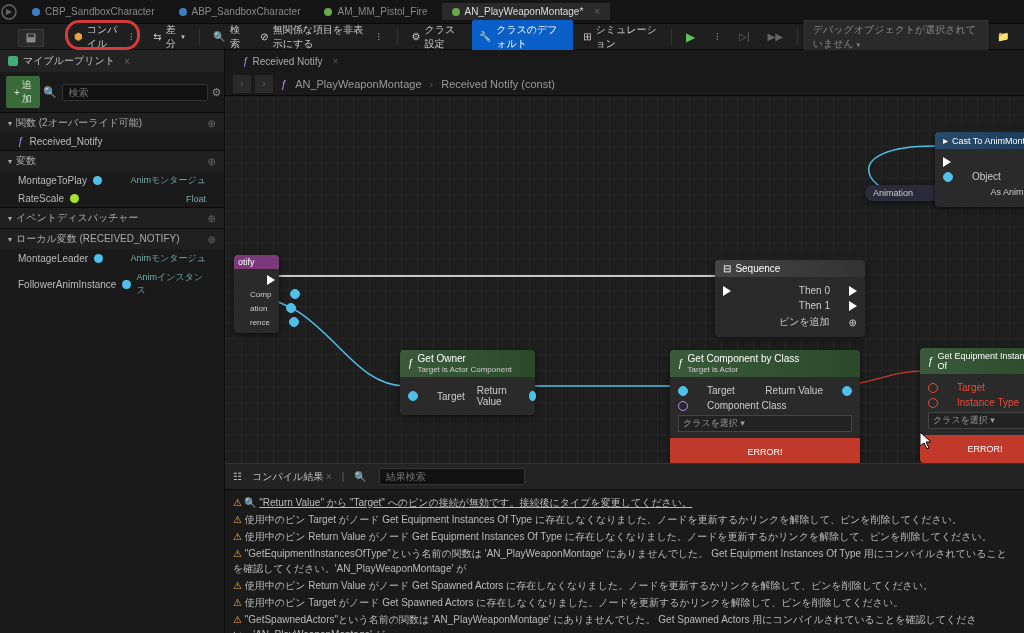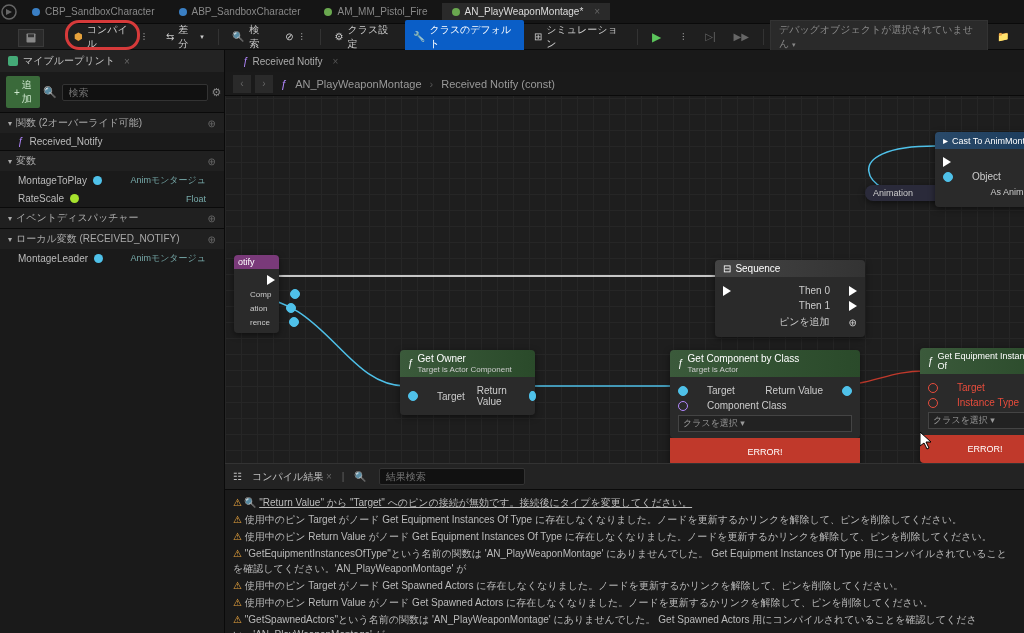--- a/index.html
+++ b/index.html
@@ -133,20 +133,21 @@
       <span>差分</span>
       <span style="font-size:7px">▾</span>
     </div>
   <div class="tb-sep"></div>
   <div class="tb-btn">
       <span>🔍</span>
       <span>検索</span>
     </div>
   <div class="tb-btn">
       <span>⊘</span>
+      <span>無関係な項目を非表示にする</span>
       <span style="font-size:8px">⋮</span>
     </div>
   <div class="tb-sep"></div>
   <div class="tb-btn">
       <span>⚙</span>
       <span>クラス設定</span>
     </div>
   <div class="tb-btn primary">
       <span>🔧</span>
       <span>クラスのデフォルト</span>
@@ -222,20 +223,25 @@
     <div class="section-header">
         <span class="arrow">▾</span>
         <span>ローカル変数 (RECEIVED_NOTIFY)</span>
         <span class="settings">⊕</span>
       </div>
     <div class="tree-item">
         <span>MontageLeader</span>
         <span class="pin-dot pin-obj"></span>
         <span class="type-label">Animモンタージュ</span>
       </div>
+    <div class="tree-item">
+        <span>FollowerAnimInstance</span>
+        <span class="pin-dot pin-obj"></span>
+        <span class="type-label">Animインスタンス</span>
+      </div>
   </div>
 
   <div class="graph-area">
     <div class="graph-tabs">
       <div class="graph-tab">
           <span style="color:#b388ff">ƒ</span>
           <span>Received Notify</span>
           <span style="margin-left:6px;color:#555">×</span>
         </div>
     </div>
@@ -440,20 +446,20 @@
         <span><span>コンパイル結果</span> <span style="color:#666">×</span></span>
         <span style="color:#666">|</span>
         <span class="search-icon-small">🔍</span>
         <input class="search-input" style="flex: 0 0 100px;" placeholder="結果検索">
       </div>
       <div class="compile-body">
         <div class="log-line log-warn"><span class="search-icon-small">🔍</span><span class="log-link">"Return Value" から "Target" へのピンの接続が無効です。接続後にタイプを変更してください。</span></div>
         <div class="log-line log-warn"><span>使用中のピン Target がノード Get Equipment Instances Of Type に存在しなくなりました。ノードを更新するかリンクを解除して、ピンを削除してください。</span></div>
         <div class="log-line log-warn"><span>使用中のピン Return Value がノード Get Equipment Instances Of Type に存在しなくなりました。ノードを更新するかリンクを解除して、ピンを削除してください。</span></div>
         <div class="log-line log-warn"><span>"GetEquipmentInstancesOfType"という名前の関数は 'AN_PlayWeaponMontage' にありませんでした。 Get Equipment Instances Of Type 用にコンパイルされていることを確認してください。'AN_PlayWeaponMontage' が</span></div>
+        <div class="log-line log-warn"><span>使用中のピン Return Value がノード Get Spawned Actors に存在しなくなりました。ノードを更新するかリンクを解除して、ピンを削除してください。</span></div>
         <div class="log-line log-warn"><span>使用中のピン Target がノード Get Spawned Actors に存在しなくなりました。ノードを更新するかリンクを解除して、ピンを削除してください。</span></div>
-        <div class="log-line log-warn"><span>使用中のピン Return Value がノード Get Spawned Actors に存在しなくなりました。ノードを更新するかリンクを解除して、ピンを削除してください。</span></div>
         <div class="log-line log-warn"><span>"GetSpawnedActors"という名前の関数は 'AN_PlayWeaponMontage' にありませんでした。 Get Spawned Actors 用にコンパイルされていることを確認してください。'AN_PlayWeaponMontage' が</span></div>
 
       </div>
     </div>
   </div>
 </div>
 
 </body></html>

